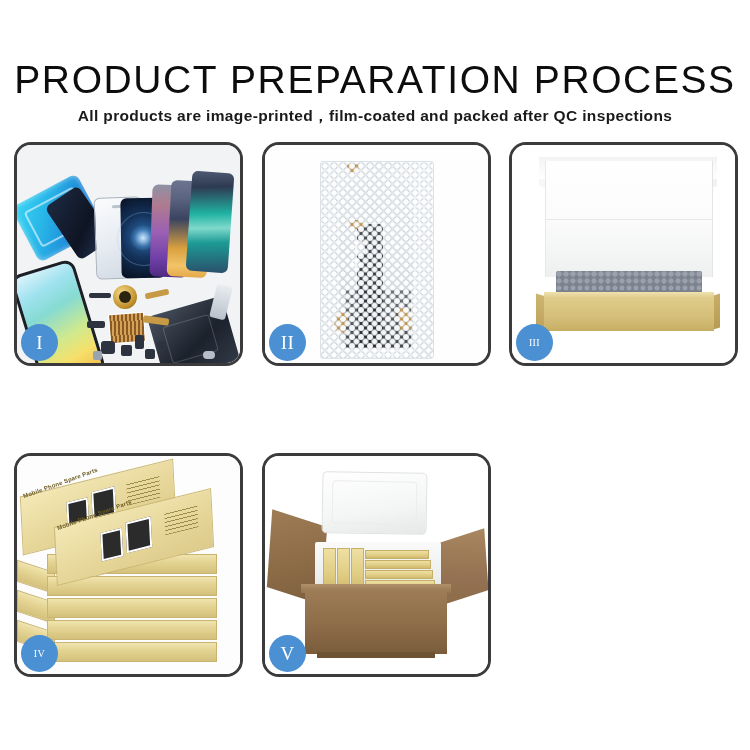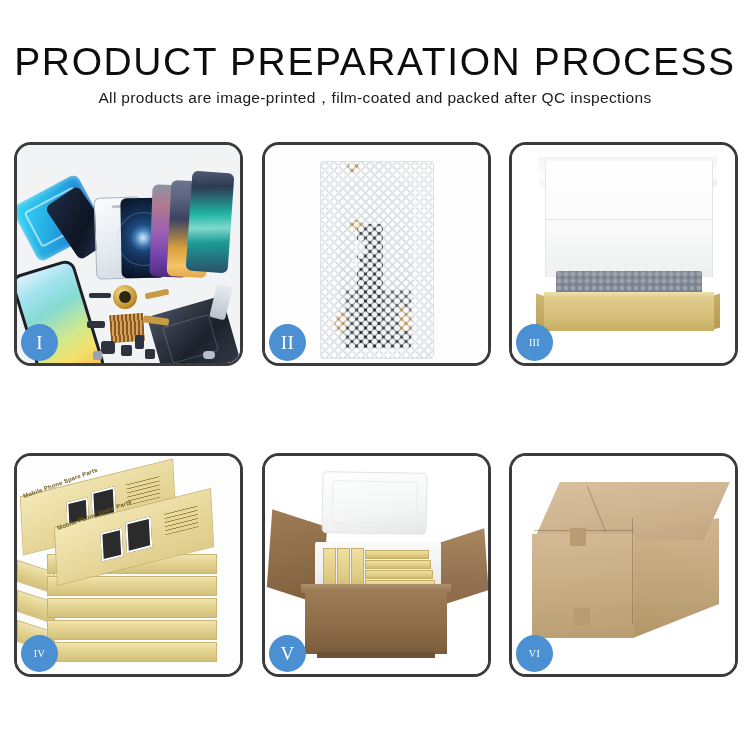--- a/index.html
+++ b/index.html
@@ -12,21 +12,21 @@
     background: #ffffff;
     font-family: "Liberation Sans", sans-serif;
     overflow: hidden;
     position: relative;
   }
 
   
   #header {
     position: absolute;
     left: 0;
-    top: 0;
+    top: 18px;
     width: 628px;
     height: 132px;
   }
   #page-title {
     position: absolute;
     left: 0;
     top: 41px;
     width: 750px;
     text-align: center;
     font-size: 39px;
@@ -38,21 +38,21 @@
     font-family: "Liberation Sans", sans-serif;
   }
   #page-subtitle {
     position: absolute;
     left: 0;
     top: 88px;
     width: 750px;
     text-align: center;
     font-size: 15.5px;
     line-height: 20px;
-    font-weight: 400;
+    font-weight: 700;
     letter-spacing: 0.35px;
     color: #1a1a1a;
     white-space: nowrap;
     font-family: "Liberation Sans", sans-serif;
   }
 
   
   #steps-grid {
     position: absolute;
     left: 14px;
@@ -607,31 +607,14 @@
       <div class="p5-foamlid"></div>
 
       <div class="p5-carton-rim"></div>
       <div class="p5-carton-front"></div>
       <div class="p5-carton-foot"></div>
 
       <div class="step-badge">V</div>
     </div>
   </div>
 
-  <div class="step-panel row-2 col-3">
-    <div class="panel-stage">
-      <div class="p6-bg"></div>
-
-      <div class="p6-side-skew"></div>
-      <div class="p6-top"></div>
-      <div class="p6-front"></div>
-
-      <div class="p6-seam" style="left:22px;top:74px;width:100px;height:1px;"></div>
-      <div class="p6-seam" style="left:84px;top:28px;width:1px;height:50px;transform:rotate(-22deg);"></div>
-      <div class="p6-seam" style="left:120px;top:62px;width:1px;height:106px;"></div>
-      <div class="p6-tape" style="left:58px;top:72px;width:16px;height:18px;"></div>
-      <div class="p6-tape" style="left:62px;top:152px;width:16px;height:18px;"></div>
-
-      <div class="step-badge wide">VI</div>
-    </div>
-  </div>
 
 </div>
 
 </body></html>

